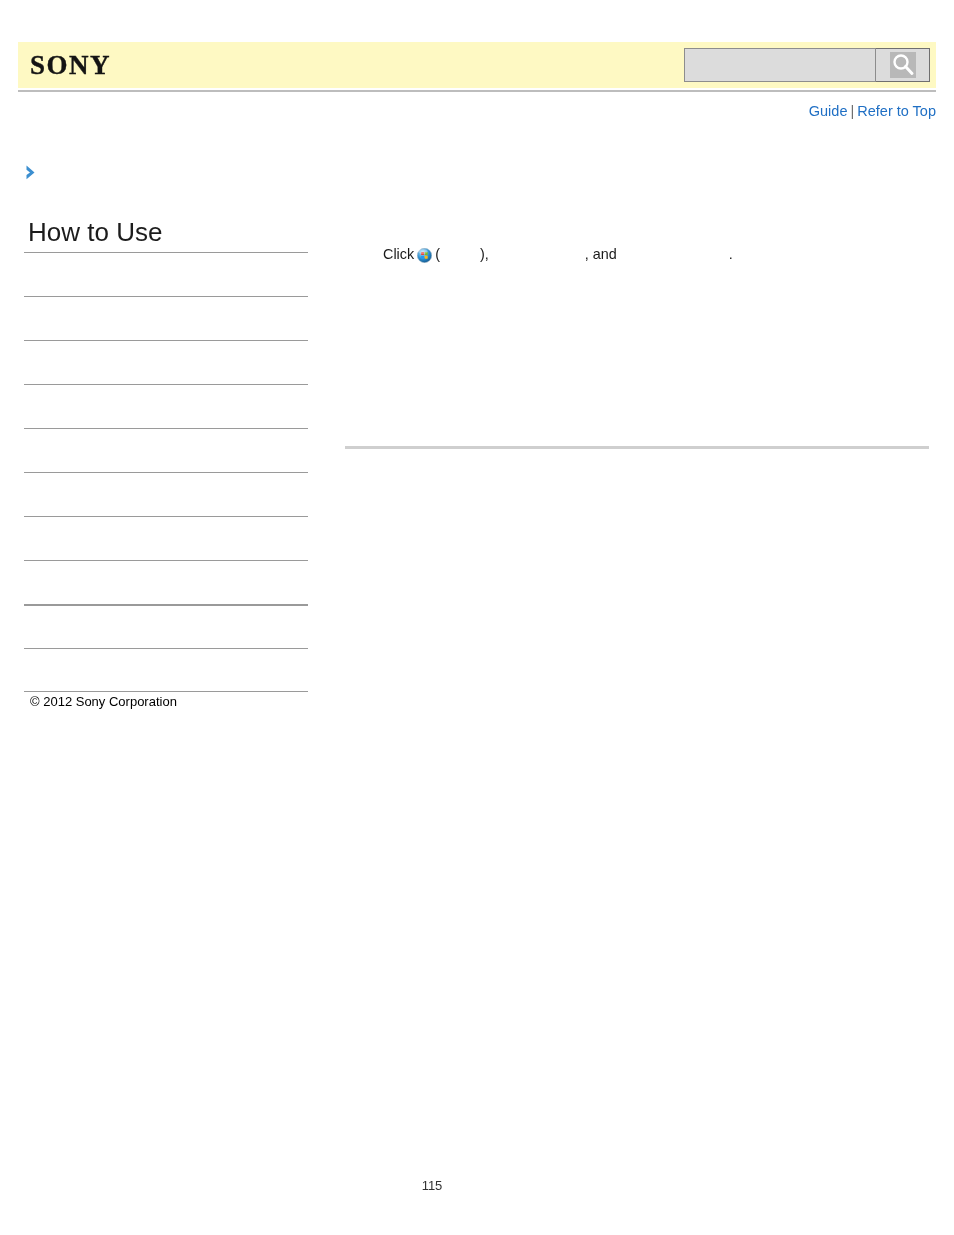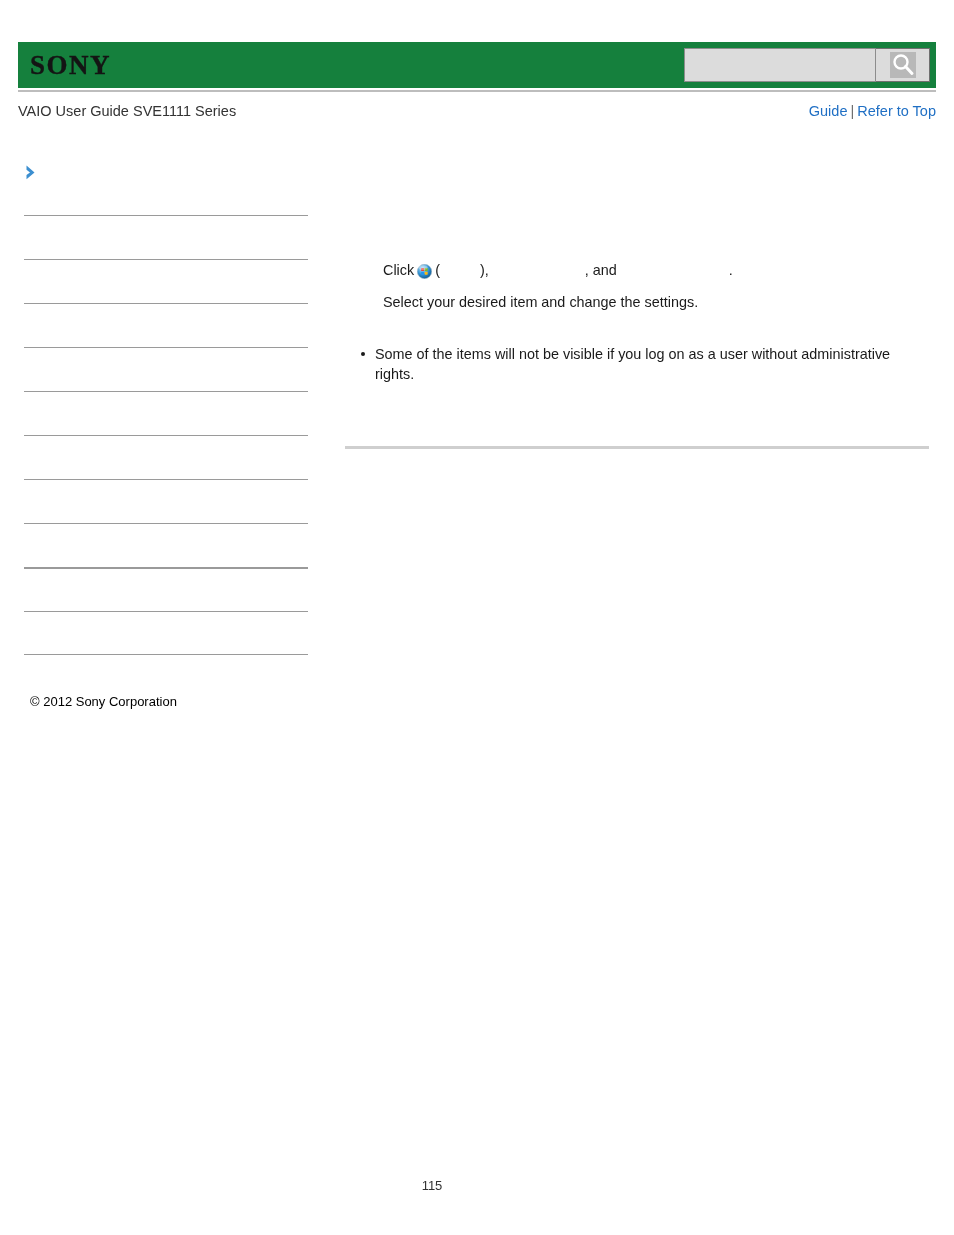--- a/index.html
+++ b/index.html
@@ -16,21 +16,21 @@
     -webkit-font-smoothing: antialiased;
   }
 
   
   .header-band {
     position: absolute;
     left: 18px;
     top: 42px;
     width: 918px;
     height: 46px;
-    background: #15803d;
+    background: #fef9c3;
     box-sizing: border-box;
   }
   .sony-logo {
     position: absolute;
     left: 12px;
     top: 6px;
     font-family: "Liberation Serif", serif;
     font-weight: bold;
     font-size: 27px;
     letter-spacing: 1.5px;
@@ -194,21 +194,21 @@
     font-size: 14.4px;
     line-height: 22px;
     color: #1a1a1a;
     text-align: justify;
   }
   .hidden-term {
     color: transparent;
     white-space: pre;
   }
   .step-block {
-    margin-top: 20px;
+    margin-top: 4px;
     padding-left: 38px;
   }
   .step-line {
     font-size: 14.4px;
     line-height: 28px;
     color: #1a1a1a;
     white-space: nowrap;
   }
   .start-orb {
     display: inline-block;
@@ -273,36 +273,36 @@
           <circle cx="11" cy="10" r="6.5" fill="none" stroke="#ffffff" stroke-width="2.4"></circle>
           <line x1="15.5" y1="14.5" x2="22" y2="21.5" stroke="#ffffff" stroke-width="3" stroke-linecap="round"></line>
         </svg>
       </span>
     </button>
   </div>
 </div>
 <div class="header-rule"></div>
 
 <div class="subheader">
-  <div class="guide-title">VAIO User Guide SVE1111 Series</div>
   <div class="nav-links">
     <a href="#">Guide</a><span class="nav-sep">|</span><a href="#">Refer to Top</a>
   </div>
 </div>
 
 <div class="breadcrumb-row">
   <span class="chevron-icon">
     <svg width="16" height="17" viewBox="0 0 16 17" aria-hidden="true">
       <path d="M2.5 1.5 L10.5 8.4 L2.5 15.3 L2.5 11.1 L6.0 8.4 L2.5 5.7 Z" fill="#3c8fd0"></path>
     </svg>
   </span>
   <span class="breadcrumb-text"></span>
 </div>
 
 <div class="sidebar">
+  <h1 class="sidebar-title">How to Use</h1>
   <ul class="sidebar-list">
     <li class="sidebar-item"></li>
     <li class="sidebar-item"></li>
     <li class="sidebar-item"></li>
     <li class="sidebar-item"></li>
     <li class="sidebar-item"></li>
     <li class="sidebar-item"></li>
     <li class="sidebar-item"></li>
     <li class="sidebar-item"></li>
     <li class="sidebar-item thick"></li>
@@ -324,23 +324,21 @@
                 <stop offset="100%" stop-color="#0d4f84"></stop>
               </radialGradient>
             </defs>
             <circle cx="7.5" cy="7.5" r="7.2" fill="url(#orbg)" stroke="#9fb7c6" stroke-width="0.6"></circle>
             <rect x="4.1" y="4.1" width="3.0" height="3.0" fill="#e8453c" rx="0.4"></rect>
             <rect x="7.7" y="4.1" width="3.0" height="3.0" fill="#78b82a" rx="0.4"></rect>
             <rect x="4.1" y="7.7" width="3.0" height="3.0" fill="#2196f3" rx="0.4"></rect>
             <rect x="7.7" y="7.7" width="3.0" height="3.0" fill="#fdb813" rx="0.4"></rect>
             <ellipse cx="6" cy="3.6" rx="4.6" ry="2.3" fill="#ffffff" opacity="0.3"></ellipse>
           </svg></span><span>(</span><span class="hidden-term">          </span><span>),</span><span class="hidden-term">                        </span><span>, and</span><span class="hidden-term">                            </span><span>.</span></div>
-    <div class="step-line">Select your desired item and change the settings.</div>
   </div>
 
   <ul class="notes">
-    <li><span>Some of the items will not be visible if you log on as a user without administrative rights.</span><span class="hidden-term"></span><span></span></li>
   </ul>
 </div>
 
 <div class="content-rule"></div>
 
 <div class="page-number">115</div>
 
 </body></html>

